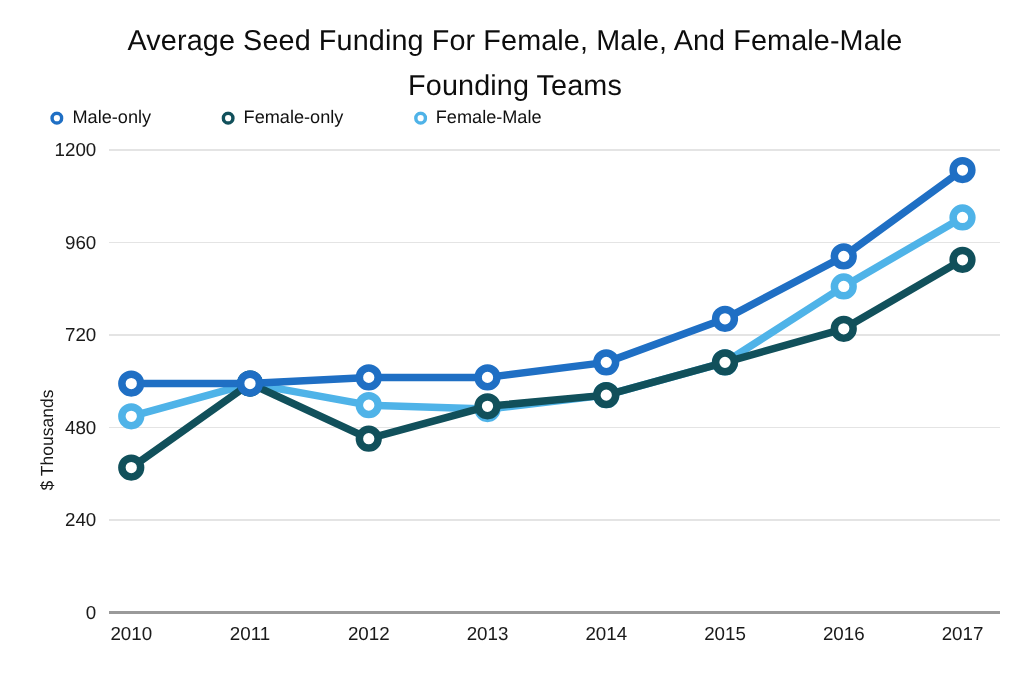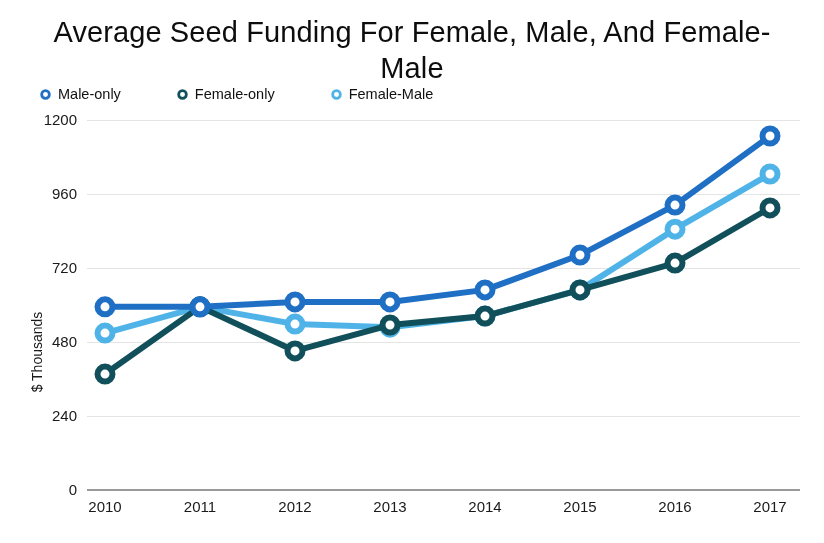--- a/index.html
+++ b/index.html
@@ -23,21 +23,21 @@
     background: #ffffff;
   }
 
   
   .chart-title {
     position: absolute;
     left: 40px;
     top: 14px;
     width: 744px;
     text-align: center;
-    font-size: 29px;
+    font-size: 23px;
     line-height: 36px;
     font-weight: 400;
     color: #0d0d0d;
     letter-spacing: 0.1px;
   }
 
   
   .legend {
     position: absolute;
     left: 40px;
@@ -113,20 +113,21 @@
     text-anchor: middle;
   }
 </style>
 </head>
 <body>
 
 <div id="chart-root">
 
   <div class="chart-title">
     <span>Average Seed Funding For Female, Male, And Female-Male</span><br>
+    <span>Founding Teams</span>
   </div>
 
   <div class="legend">
     <div class="legend-item">
       <svg class="legend-swatch" viewBox="0 0 12 12">
         <circle cx="6" cy="6" r="4.2" fill="none" stroke="#1F6FC4" stroke-width="3"></circle>
       </svg>
       <span>Male-only</span>
     </div>
     <div class="legend-item">

